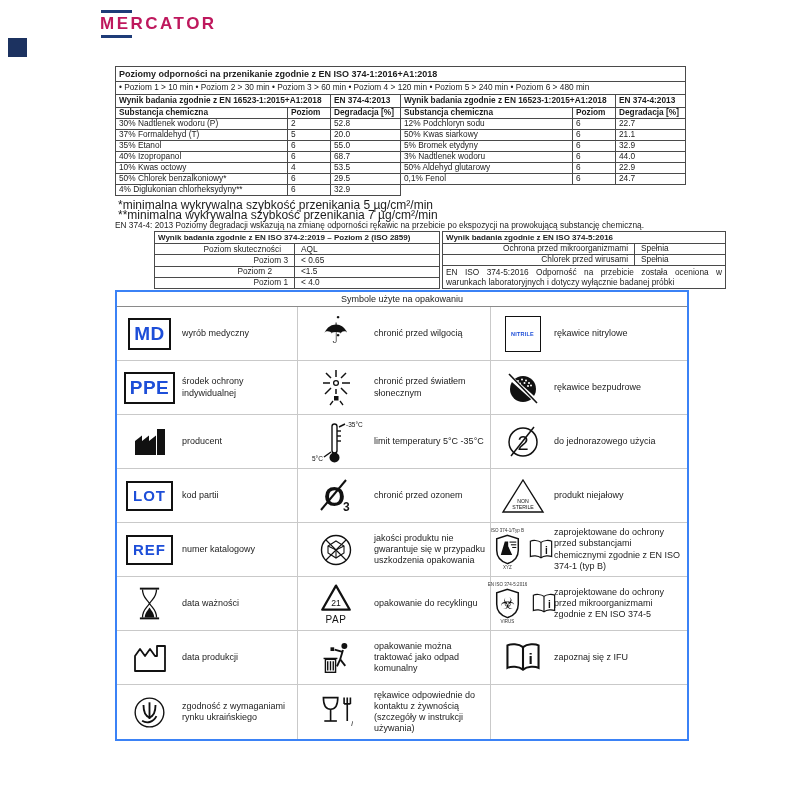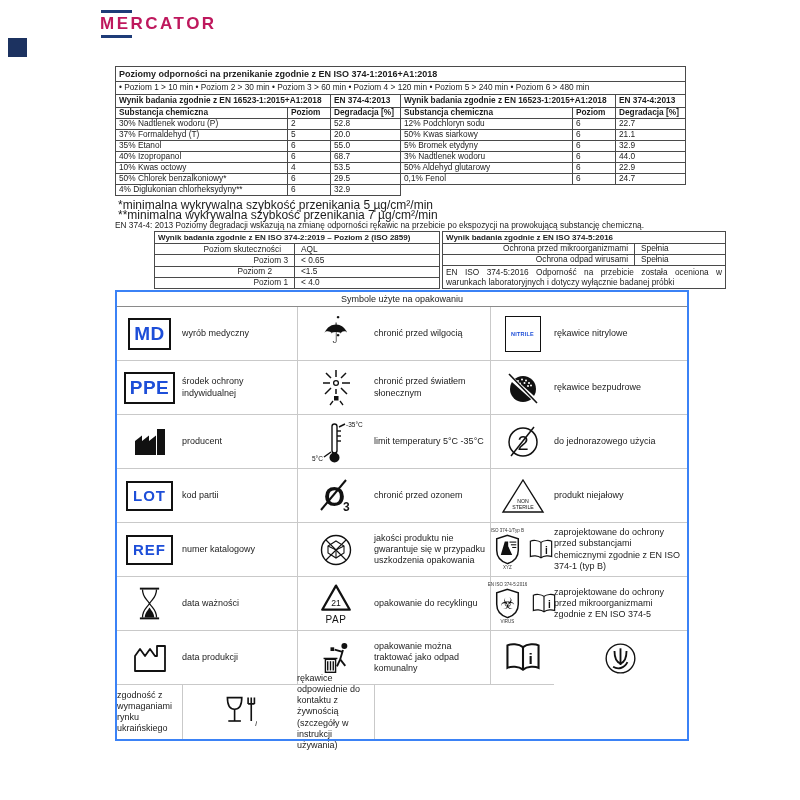--- a/index.html
+++ b/index.html
@@ -213,21 +213,21 @@
         <tr>
             <td colspan="2" class="t-title bold ac">Wynik badania zgodnie z  EN ISO 374-5:2016</td>
           </tr>
       </tbody>
       <tbody id="micro-body">
           <tr>
             <td class="ar" style="padding-right: 6px; padding-left: 3px;">Ochrona przed mikroorganizmami</td>
             <td class="al" style="padding-right: 3px; padding-left: 6px;">Spełnia</td>
           </tr>
           <tr>
-            <td class="ar" style="padding-right: 6px; padding-left: 3px;">Ochrona odpad wirusami</td>
+            <td class="ar" style="padding-right: 6px; padding-left: 3px;">Chlorek przed wirusami</td>
             <td class="al" style="padding-right: 3px; padding-left: 6px;">Spełnia</td>
           </tr>
         </tbody>
       <tbody>
         <tr>
             <td colspan="2" class="note-cell">EN ISO 374-5:2016 Odporność na przebicie została oceniona w warunkach laboratoryjnych i dotyczy wyłącznie badanej próbki</td>
           </tr>
       </tbody>
     </table>
   </div>
@@ -483,20 +483,23 @@
         <div class="sym-label">
           <span>opakowanie można traktować jako odpad komunalny</span>
         </div>
         <div class="sym-icon gb">
   <svg width="38" height="33" viewBox="0 0 44 38">
     <path d="M22 7 C17 3 8 3 4 5 V31 C8 29 17 29 22 33 C27 29 36 29 40 31 V5 C36 3 27 3 22 7 z" fill="none" stroke="#111" stroke-width="2.4"></path>
     <line x1="22" y1="7" x2="22" y2="33" stroke="#111" stroke-width="2.4"></line>
     <text x="31" y="27" font-size="18" font-weight="bold" text-anchor="middle" fill="#111">i</text>
   </svg>
 </div>
+        <div class="sym-label">
+          <span>zapoznaj się z IFU</span>
+        </div>
         <div class="sym-icon lastrow">
   <svg width="37" height="37" viewBox="0 0 40 40">
     <circle cx="20" cy="20" r="15.5" fill="none" stroke="#111" stroke-width="1.5"></circle>
     <g fill="none" stroke="#111" stroke-width="2">
       <path d="M20 9 V27"></path>
       <path d="M13.5 12 C13.5 20 15.5 24 20 25.5"></path>
       <path d="M26.5 12 C26.5 20 24.5 24 20 25.5"></path>
       <path d="M12 29 C17 32 24 31 27.5 24"></path>
     </g>
   </svg>

